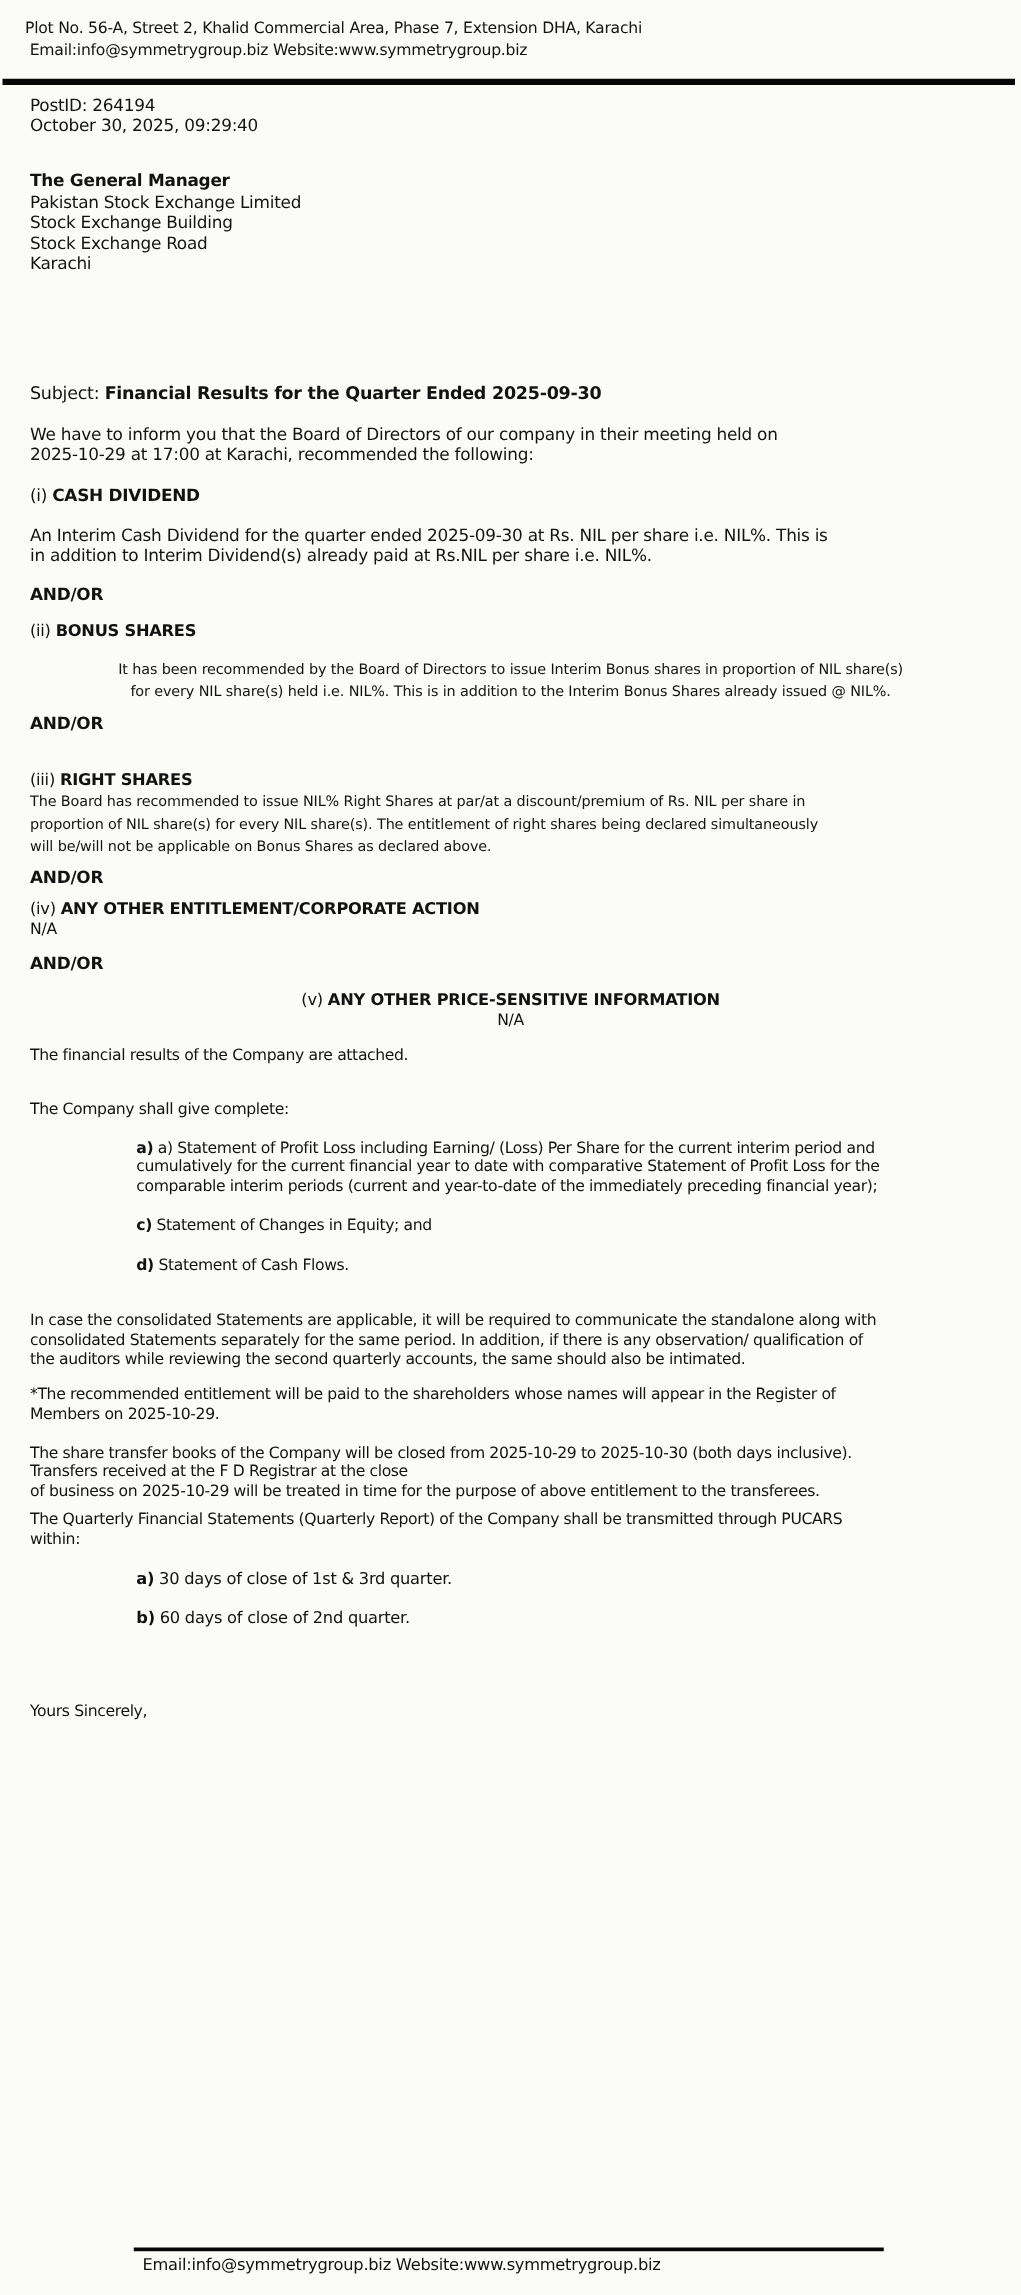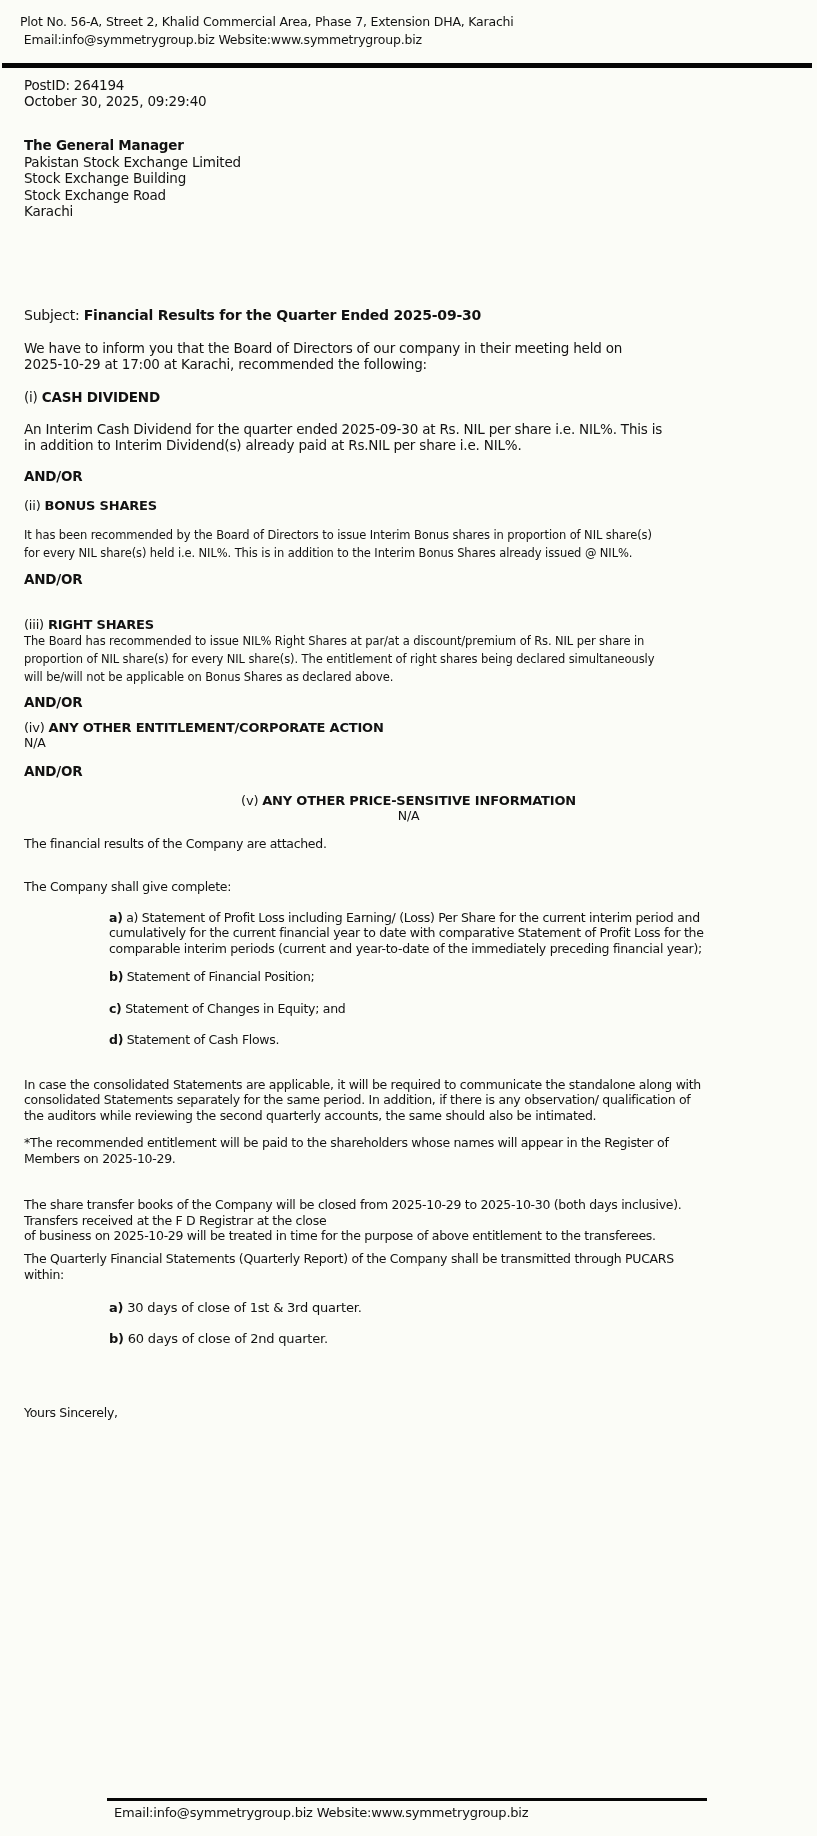--- a/index.html
+++ b/index.html
@@ -81,21 +81,21 @@
   <div class="t-main pre" style="margin-top:16px;">We have to inform you that the Board of Directors of our company in their meeting held on
 2025-10-29 at 17:00 at Karachi, recommended the following:</div>
 
   <div class="t-h1" style="margin-top:17px;"><span>(i) </span><span class="b">CASH DIVIDEND</span></div>
   <div class="t-main pre" style="margin-top:15px;">An Interim Cash Dividend for the quarter ended 2025-09-30 at Rs. NIL per share i.e. NIL%. This is
 in addition to Interim Dividend(s) already paid at Rs.NIL per share i.e. NIL%.</div>
 
   <div class="t-andor" style="margin-top:16px;">AND/OR</div>
 
   <div class="t-h2" style="margin-top:14px;"><span>(ii) </span><span class="b">BONUS SHARES</span></div>
-  <div class="t-sm pre" style="margin-top:13px;">It has been recommended by the Board of Directors to issue Interim Bonus shares in proportion of NIL share(s)
+  <div class="t-sm pre" style="margin-top:13px;text-align:center;">It has been recommended by the Board of Directors to issue Interim Bonus shares in proportion of NIL share(s)
 for every NIL share(s) held i.e. NIL%. This is in addition to the Interim Bonus Shares already issued @ NIL%.</div>
 
   <div class="t-andor" style="margin-top:10px;">AND/OR</div>
 
   <div class="t-h2" style="margin-top:30px;"><span>(iii) </span><span class="b">RIGHT SHARES</span></div>
   <div class="t-sm pre" style="">The Board has recommended to issue NIL% Right Shares at par/at a discount/premium of Rs. NIL per share in
 proportion of NIL share(s) for every NIL share(s). The entitlement of right shares being declared simultaneously
 will be/will not be applicable on Bonus Shares as declared above.</div>
 
   <div class="t-andor" style="margin-top:9px;">AND/OR</div>
@@ -112,32 +112,31 @@
     <div class="t-na">N/A</div>
   </div>
 
   <div class="t-med" style="margin-top:13px;">The financial results of the Company are attached.</div>
 
   <div class="t-med" style="margin-top:28px;">The Company shall give complete:</div>
 
   <div class="t-med stmt-item" style="margin-top:15px;"><span class="b">a)</span><span class="pre"> a) Statement of Profit Loss including Earning/ (Loss) Per Share for the current interim period and
 cumulatively for the current financial year to date with comparative Statement of Profit Loss for the
 comparable interim periods (current and year-to-date of the immediately preceding financial year);</span></div>
-  <div class="t-med stmt-item" style="margin-top:13px;"><span class="b">b)</span><span class="pre"> Statement of Financial Position;</span></div>
   <div class="t-med stmt-item" style="margin-top:16px;"><span class="b">c)</span><span class="pre"> Statement of Changes in Equity; and</span></div>
   <div class="t-med stmt-item" style="margin-top:16px;"><span class="b">d)</span><span class="pre"> Statement of Cash Flows.</span></div>
 
   <div class="t-med pre" style="margin-top:29px;">In case the consolidated Statements are applicable, it will be required to communicate the standalone along with
 consolidated Statements separately for the same period. In addition, if there is any observation/ qualification of
 the auditors while reviewing the second quarterly accounts, the same should also be intimated.</div>
 
   <div class="t-med pre" style="margin-top:12px; line-height:16px;">*The recommended entitlement will be paid to the shareholders whose names will appear in the Register of
 Members on 2025-10-29.</div>
 
-  <div class="t-med pre" style="margin-top:30px;">The share transfer books of the Company will be closed from 2025-10-29 to 2025-10-30 (both days inclusive).
+  <div class="t-med pre" style="margin-top:15px;">The share transfer books of the Company will be closed from 2025-10-29 to 2025-10-30 (both days inclusive).
 Transfers received at the F D Registrar at the close
 of business on 2025-10-29 will be treated in time for the purpose of above entitlement to the transferees.</div>
 
   <div class="t-med pre" style="margin-top:7px; line-height:16px;">The Quarterly Financial Statements (Quarterly Report) of the Company shall be transmitted through PUCARS
 within:</div>
 
   <div class="deadline" style="margin-top:17px;"><span class="b">a)</span><span class="pre"> 30 days of close of 1st &amp; 3rd quarter.</span></div>
   <div class="deadline" style="margin-top:15px;"><span class="b">b)</span><span class="pre"> 60 days of close of 2nd quarter.</span></div>
 
   <div class="t-med" style="margin-top:58px;">Yours Sincerely,</div>

